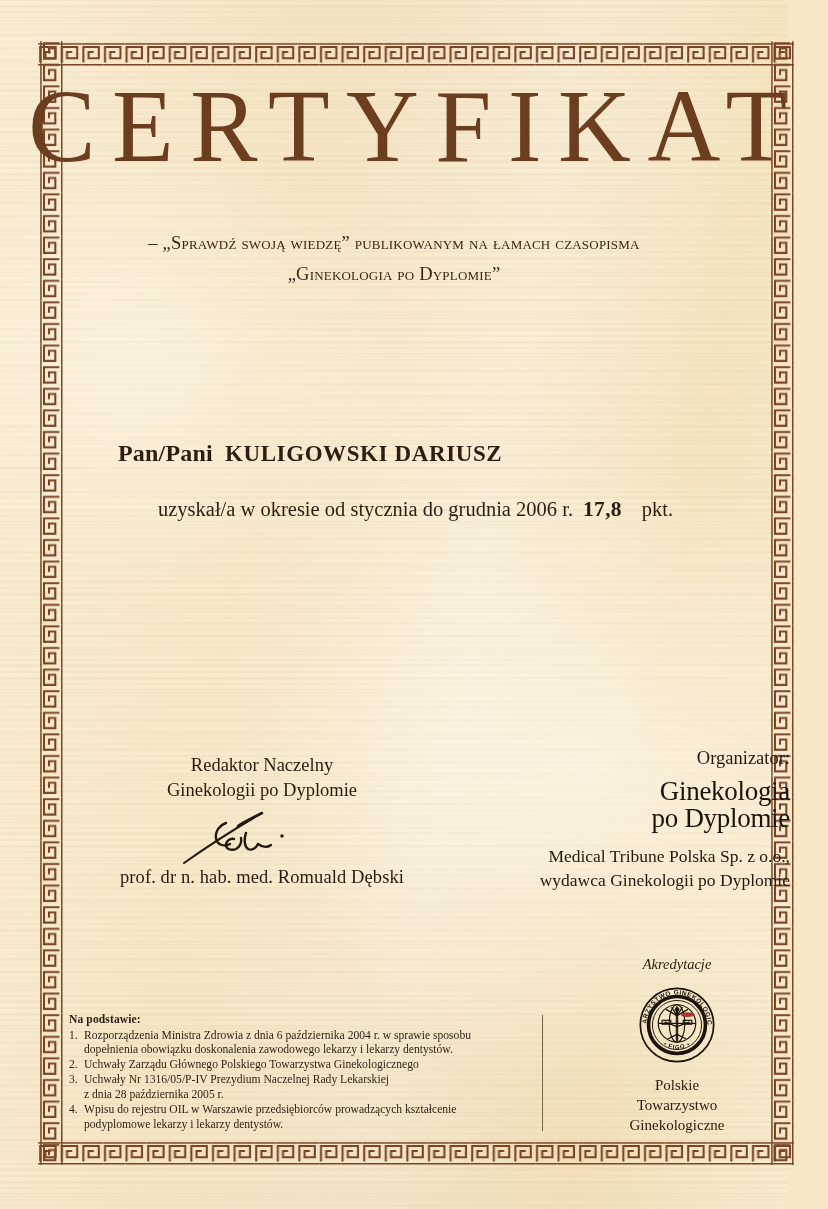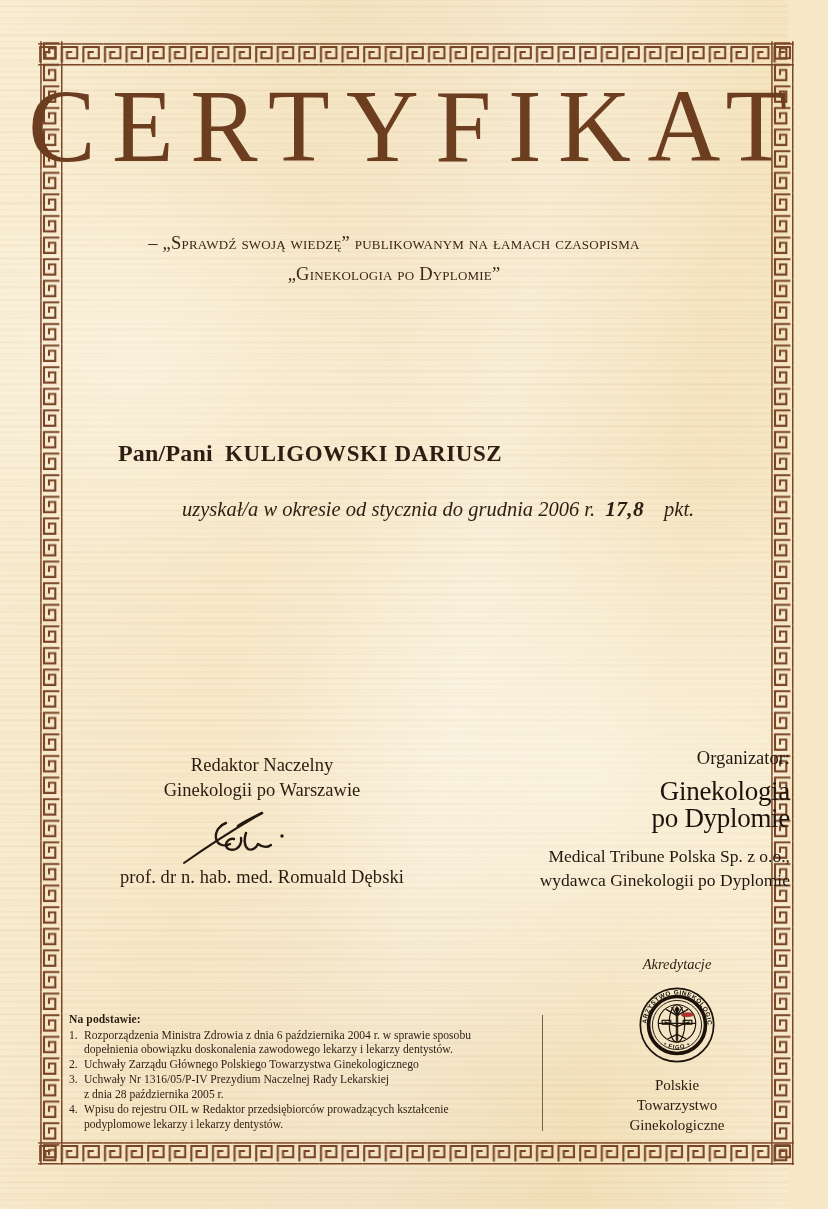--- a/index.html
+++ b/index.html
@@ -112,26 +112,25 @@
   }
   #recipient-name {
     font-size: 23px;
     font-weight: bold;
     letter-spacing: 0.6px;
     margin-left: 12px;
   }
 
   #score-row {
     position: absolute;
-    left: 182px;
+    left: 158px;
     top: 497px;
     color: #2e1d12;
     font-size: 20.5px;
     white-space: nowrap;
-    font-style: italic;
   }
   #score-value {
     font-weight: bold;
     font-size: 21.5px;
     margin-left: 10px;
     letter-spacing: 0.3px;
   }
   #score-unit { margin-left: 20px; }
 
   
@@ -302,21 +301,21 @@
   <div id="recipient-row">
     <span id="salutation">Pan/Pani</span><span id="recipient-name">KULIGOWSKI DARIUSZ</span>
   </div>
 
   <div id="score-row">
     <span>uzyskał/a w okresie od stycznia do grudnia 2006 r.</span><span id="score-value">17,8</span><span id="score-unit">pkt.</span>
   </div>
 
   <div id="signature-block">
     <div class="role">Redaktor Naczelny</div>
-    <div class="role">Ginekologii po Warszawie</div>
+    <div class="role">Ginekologii po Dyplomie</div>
     <div id="signature-mark">
       <svg width="200" height="62" viewBox="0 0 200 62">
         <g fill="none" stroke="#23180f" stroke-linecap="round" stroke-linejoin="round">
           <path d="M14,58 C38,41 68,22 92,8" stroke-width="2.0"></path>
           <path d="M92,8 C84,12 74,17 68,21" stroke-width="2.6"></path>
           <path d="M56,18 C50,20 45,26 46,33 C47,40 54,42 60,39" stroke-width="2.4"></path>
           <path d="M64,34 C60,33 56,36 56,40 C56,44 61,46 66,44 C70,42 72,37 71,33" stroke-width="2.4"></path>
           <path d="M76,28 C74,34 74,41 78,44 C82,46 86,43 88,39" stroke-width="2.4"></path>
           <path d="M88,39 C92,42 97,43 101,40" stroke-width="2.2"></path>
           <circle cx="112" cy="31" r="1.7" fill="#23180f" stroke="none"></circle>
@@ -401,19 +400,19 @@
         <span class="num">2.</span>
         <span class="cont">Uchwały Zarządu Głównego Polskiego Towarzystwa Ginekologicznego</span>
       </li>
       <li>
         <span class="num">3.</span>
         <span class="cont">Uchwały Nr 1316/05/P-IV Prezydium Naczelnej Rady Lekarskiej</span>
         <span class="cont">z dnia 28 października 2005 r.</span>
       </li>
       <li>
         <span class="num">4.</span>
-        <span class="cont">Wpisu do rejestru OIL w Redaktor przedsiębiorców prowadzących kształcenie</span>
+        <span class="cont">Wpisu do rejestru OIL w Warszawie przedsiębiorców prowadzących kształcenie</span>
         <span class="cont">podyplomowe lekarzy i lekarzy dentystów.</span>
       </li>
     </ol>
   </div>
 
 </div>
 
 </body></html>

